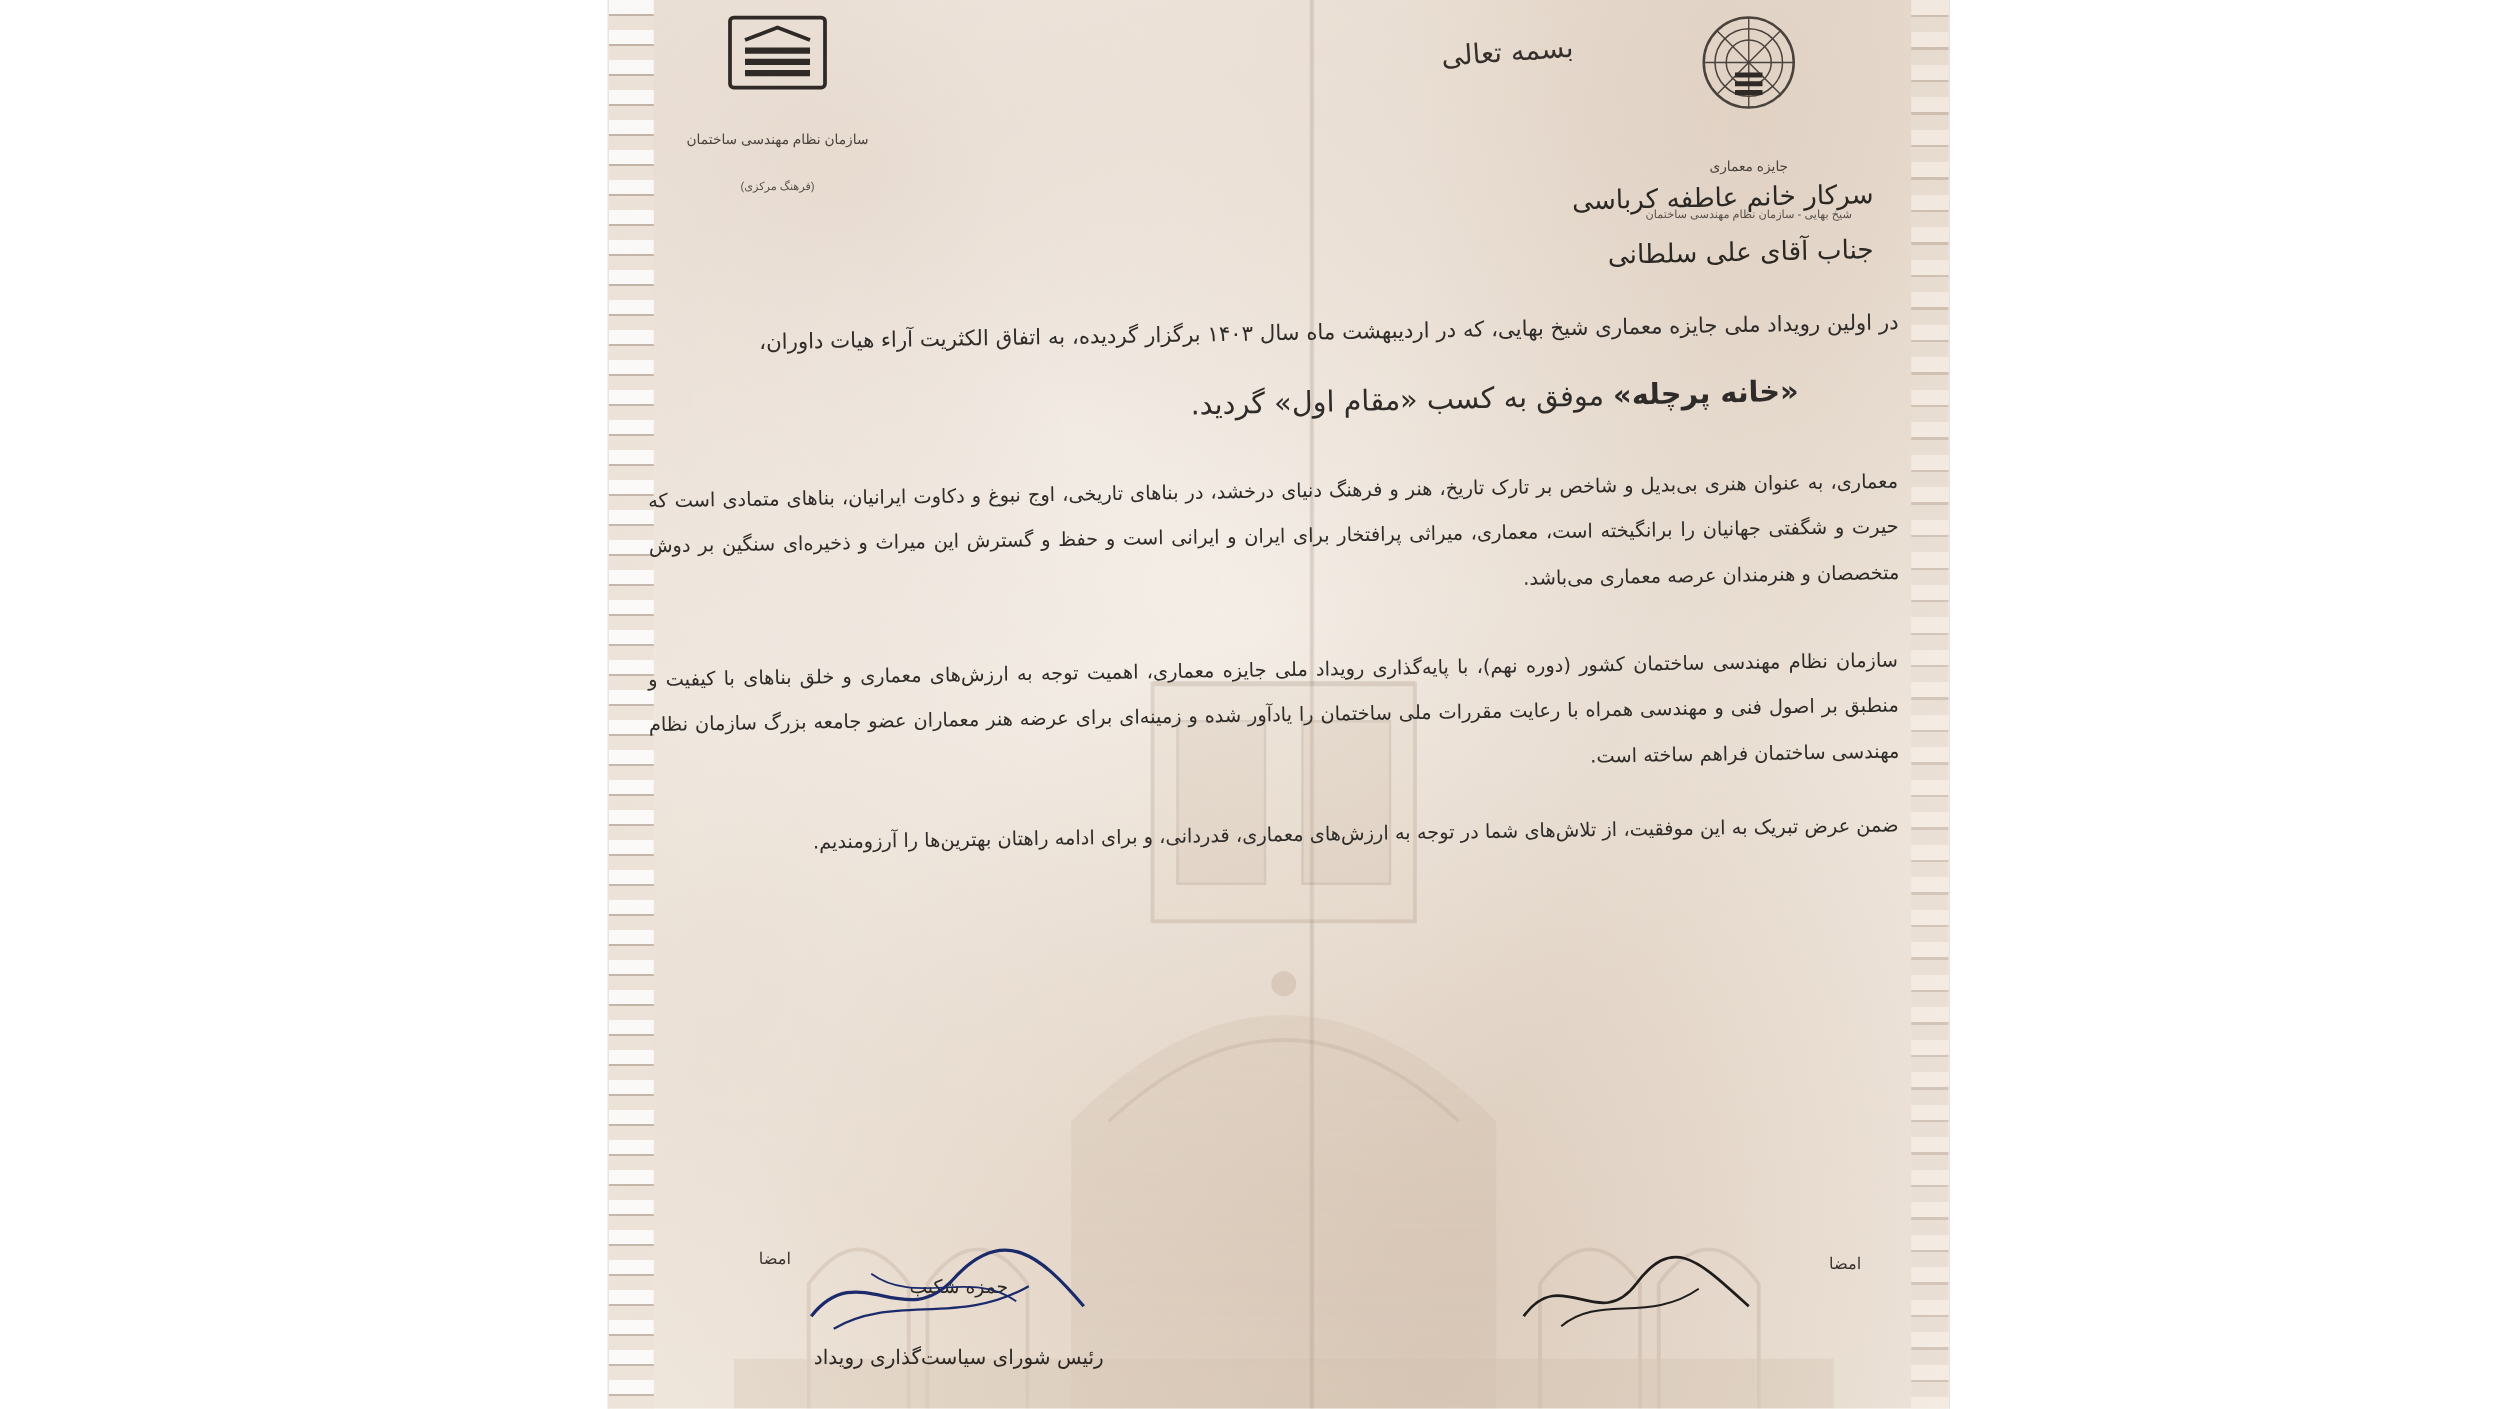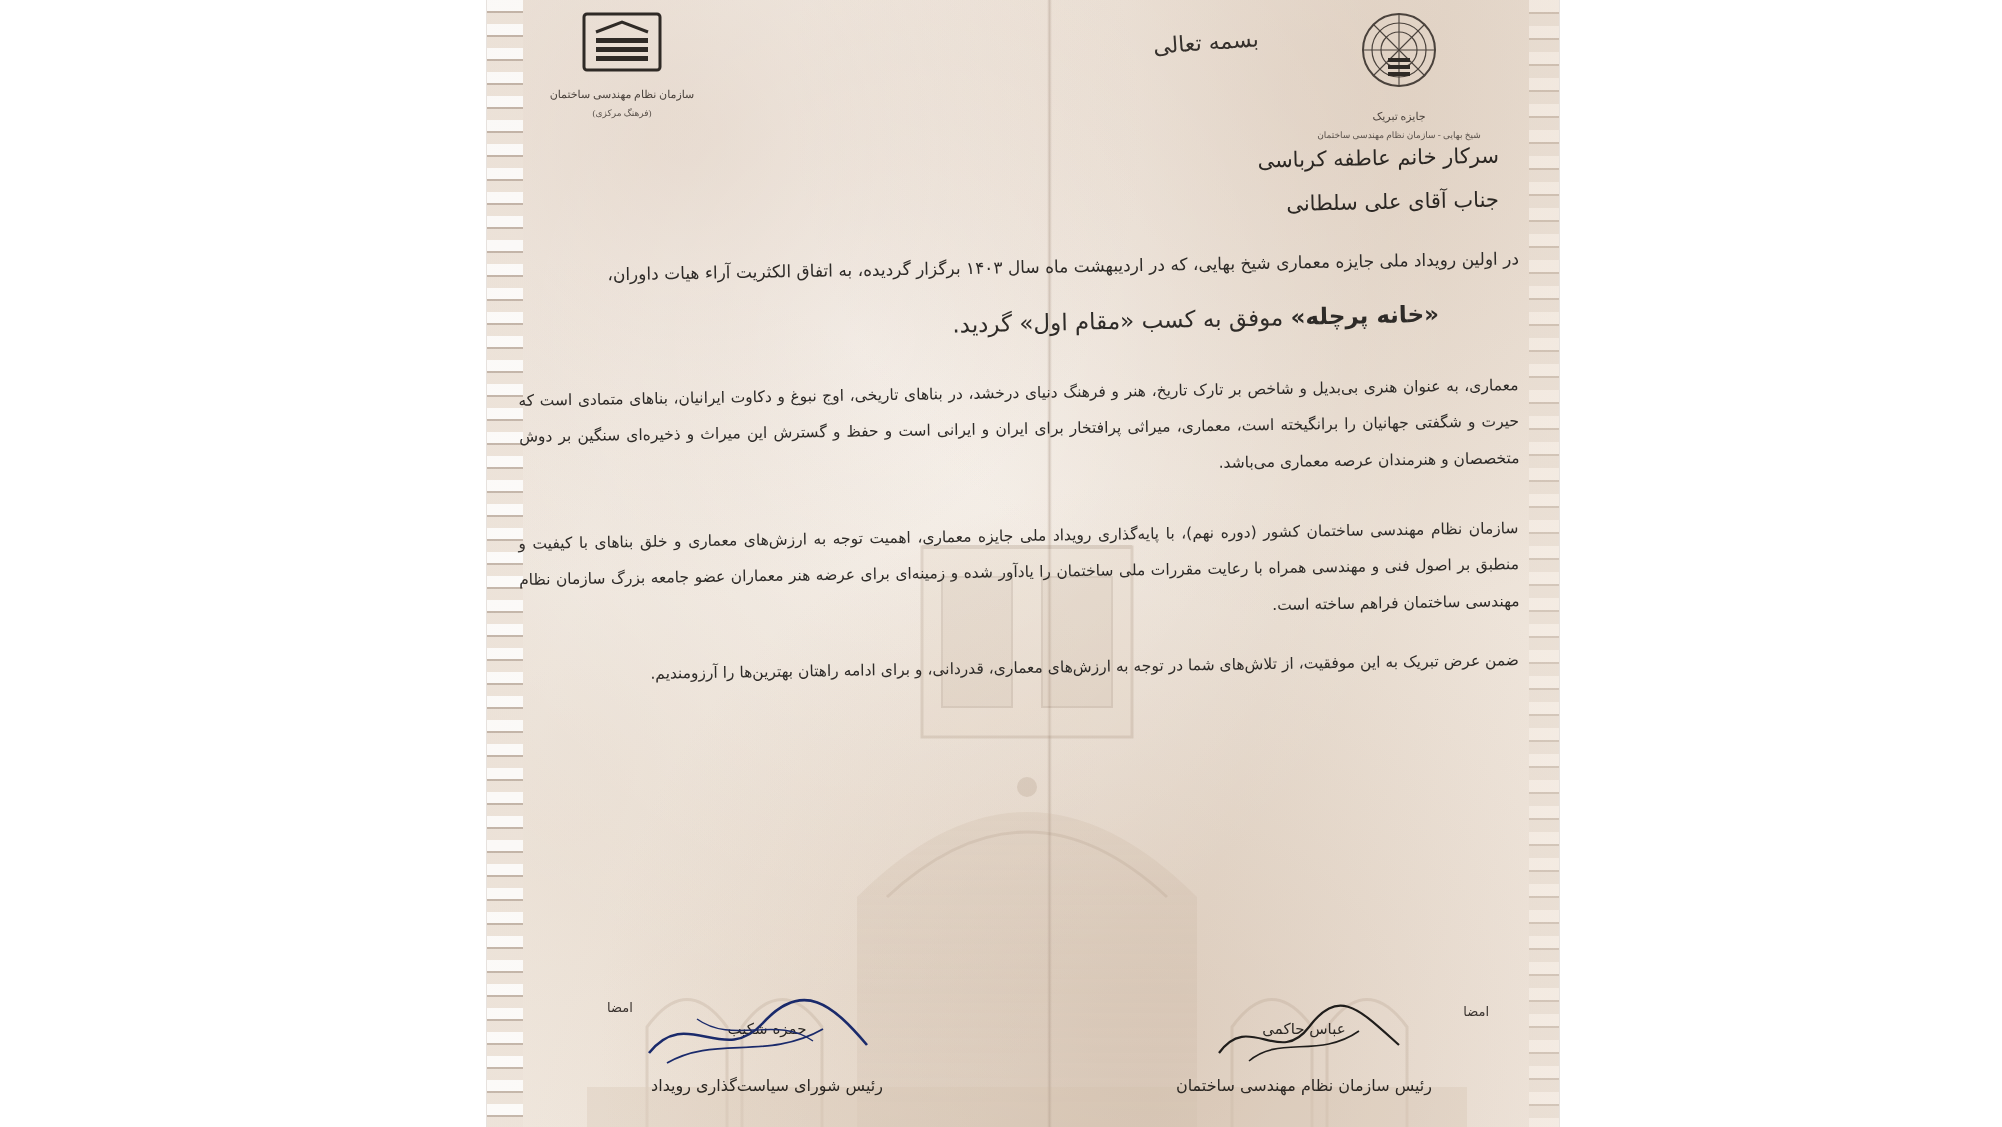--- a/index.html
+++ b/index.html
@@ -110,22 +110,22 @@
     text-align: center;
     color: #3a3531;
   }
   #logo-left { left: 60px; top: 8px; width: 150px; }     
   #logo-right { right: 60px; top: 8px; width: 200px; }
 
   .logo-caption {
     font-size: 11px;
     line-height: 1.5;
     color: #4a423c;
-    margin-top: 4px;
-    font-family: Liberation Serif, serif;
+    margin-top: 22px;
+    font-family: Liberation Sans, sans-serif;
     white-space: nowrap;
   }
   .logo-caption.small { font-size: 9px; opacity: .9; }
 
   
   .rtl {
     direction: rtl;
     text-align: right;
     font-family: "DejaVu Sans", sans-serif;
     color: #2e2b28;
@@ -268,21 +268,21 @@
           <line x1="19" y1="42" x2="91" y2="42"></line>
           <line x1="29" y1="16" x2="81" y2="68"></line>
           <line x1="81" y1="16" x2="29" y2="68"></line>
         </g>
         <g fill="#2f2a26">
           <rect x="44" y="50" width="22" height="4"></rect>
           <rect x="44" y="57" width="22" height="4"></rect>
           <rect x="44" y="64" width="22" height="4"></rect>
         </g>
       </svg>
-      <div class="logo-caption">جایزه تبریک</div>
+      <div class="logo-caption">جایزه معماری</div>
       <div class="logo-caption small">شیخ بهایی - سازمان نظام مهندسی ساختمان</div>
     </div>
 
     <div id="logo-left" class="logo-block">
       <svg width="92" height="70" viewBox="0 0 92 70" aria-hidden="true">
         <rect x="8" y="6" width="76" height="56" rx="3" fill="none" stroke="#2f2a26" stroke-width="3"></rect>
         <g fill="#2f2a26">
           <rect x="20" y="30" width="52" height="5"></rect>
           <rect x="20" y="39" width="52" height="5"></rect>
           <rect x="20" y="48" width="52" height="5"></rect>
@@ -304,24 +304,20 @@
 
     <div id="award-line" class="rtl">
       <span class="award-strong">«خانه پرچله»</span>
       <span>موفق به کسب «مقام اول» گردید.</span>
     </div>
 
     <div id="para1" class="para rtl">معماری، به عنوان هنری بی‌بدیل و شاخص بر تارک تاریخ، هنر و فرهنگ دنیای درخشد، در بناهای تاریخی، اوج نبوغ و دکاوت ایرانیان، بناهای متمادی است که حیرت و شگفتی جهانیان را برانگیخته است، معماری، میراثی پرافتخار برای ایران و ایرانی است و حفظ و گسترش این میراث و ذخیره‌ای سنگین بر دوش متخصصان و هنرمندان عرصه معماری می‌باشد.</div>
     <div id="para2" class="para rtl">سازمان نظام مهندسی ساختمان کشور (دوره نهم)، با پایه‌گذاری رویداد ملی جایزه معماری، اهمیت توجه به ارزش‌های معماری و خلق بناهای با کیفیت و منطبق بر اصول فنی و مهندسی همراه با رعایت مقررات ملی ساختمان را یادآور شده و زمینه‌ای برای عرضه هنر معماران عضو جامعه بزرگ سازمان نظام مهندسی ساختمان فراهم ساخته است.</div>
     <div id="para3" class="para rtl">ضمن عرض تبریک به این موفقیت، از تلاش‌های شما در توجه به ارزش‌های معماری، قدردانی، و برای ادامه راهتان بهترین‌ها را آرزومندیم.</div>
 
-    <div id="sig-right" class="sig-block">
-      <div class="sig-name">عباس حاکمی</div>
-      <div class="sig-title">رئیس سازمان نظام مهندسی ساختمان</div>
-    </div>
     <svg id="scribble-right" class="sig-scribble" viewBox="0 0 200 70" aria-hidden="true">
       <path d="M10 52 C40 10, 70 66, 100 26 S150 8, 190 44" fill="none" stroke="#1f1d1b" stroke-width="2.2"></path>
       <path d="M40 60 C70 34, 110 58, 150 30" fill="none" stroke="#1f1d1b" stroke-width="1.6"></path>
     </svg>
 
     <div id="sig-left" class="sig-block">
       <div class="sig-name">حمزه شکیب</div>
       <div class="sig-title">رئیس شورای سیاست‌گذاری رویداد</div>
     </div>
     <svg id="scribble-left" class="sig-scribble" viewBox="0 0 240 82" aria-hidden="true">

